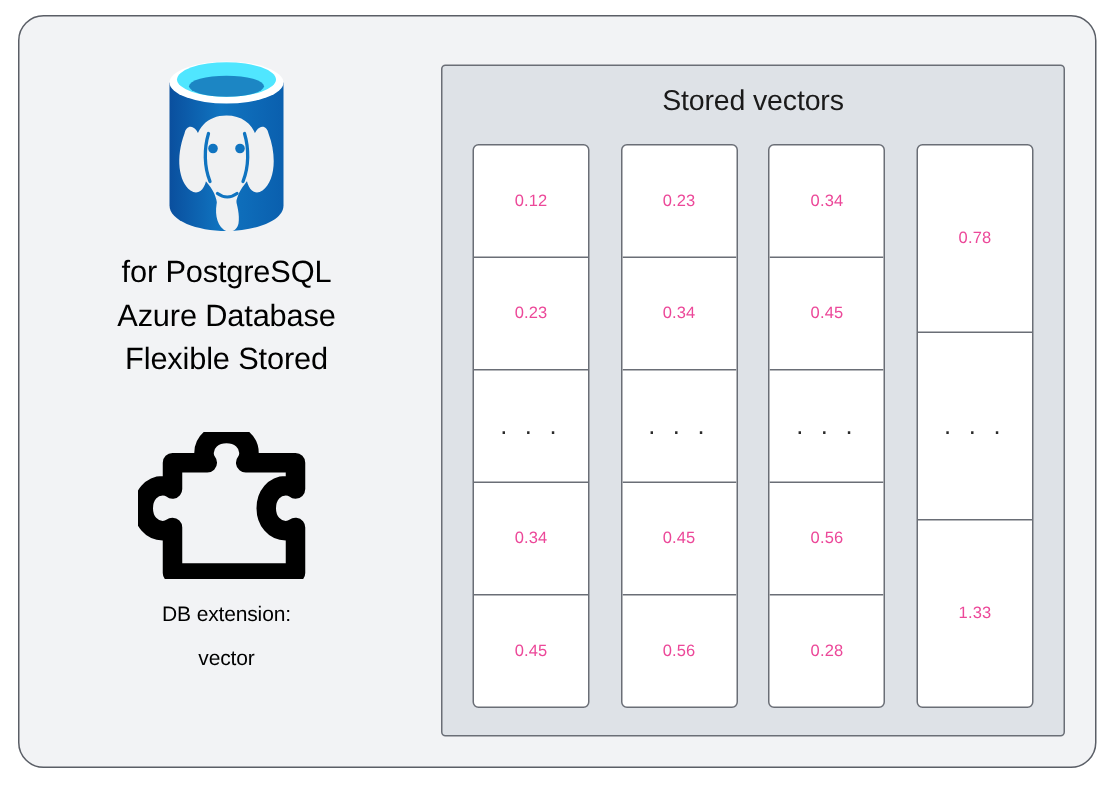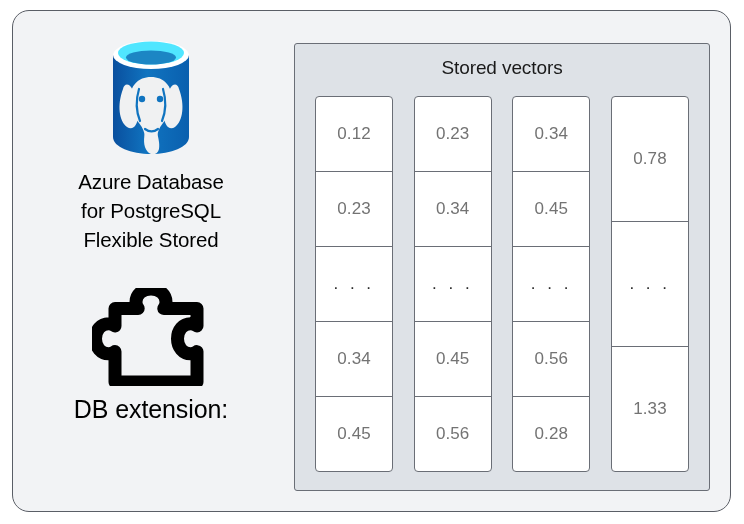--- a/index.html
+++ b/index.html
@@ -62,21 +62,21 @@
   #puzzle-icon {
     margin-top: 34px;
     width: 118px;
     height: 98px;
   }
   #puzzle-icon svg { display: block; }
 
   #ext-caption {
     margin-top: 9px;
     text-align: center;
-    font-size: 25px;
+    font-size: 14px;
     line-height: 29px;
     color: #000000;
     letter-spacing: -0.1px;
   }
 
   
   #vectors-panel {
     position: absolute;
     left: 281px;
     top: 32px;
@@ -114,22 +114,22 @@
     display: flex;
     flex-direction: column;
     overflow: hidden;
   }
 
   .vector-cell {
     flex: 1 1 0;
     display: flex;
     align-items: center;
     justify-content: center;
-    font-size: 17px;
-    color: #737373;
+    font-size: 11px;
+    color: #ec4899;
     border-bottom: 1px solid #6A6E76;
     letter-spacing: 0.1px;
   }
   .vector-cell:last-child { border-bottom: none; }
   .vector-cell.ellipsis {
     font-size: 17px;
     letter-spacing: 3.5px;
     color: #2A2A2A;
   }
 </style>
@@ -173,22 +173,22 @@
           <path d="M34 52 C31 62 31 74 35 84"></path>
           <path d="M58 52 C61 62 61 74 57 84"></path>
           <path d="M40 92 C44 95 49 95 53 92"></path>
         </g>
         <circle cx="37" cy="62" r="3.2" fill="#1074C0"></circle>
         <circle cx="55" cy="62" r="3.2" fill="#1074C0"></circle>
       </svg>
     </div>
 
     <div id="pg-caption">
+      <div>for PostgreSQL</div>
       <div>Azure Database</div>
-      <div>for PostgreSQL</div>
       <div>Flexible Stored</div>
     </div>
 
     <div id="puzzle-icon">
       <svg width="118" height="98" viewBox="0 0 118 98" xmlns="http://www.w3.org/2000/svg">
         <path d="M44 14
                  C44 6.5 50.5 1 59 1
                  C67.5 1 74 6.5 74 14
                  C74 16.5 73.2 18.8 71.8 20.5
                  L105 20.5
@@ -205,20 +205,21 @@
                  C3.5 42.3 9 35.8 16.5 35.8
                  C19 35.8 21.3 36.6 23 38
                  L23 20.5
                  L46.2 20.5
                  C44.8 18.8 44 16.5 44 14 Z" fill="none" stroke="#000000" stroke-width="13" stroke-linejoin="round"></path>
       </svg>
     </div>
 
     <div id="ext-caption">
       <div>DB extension:</div>
+      <div>vector</div>
     </div>
   </div>
 
   <div id="vectors-panel">
     <div id="vectors-title">Stored vectors</div>
 
     <div id="vector-columns">
 
       <div class="vector-column">
         <div class="vector-cell">0.12</div>

